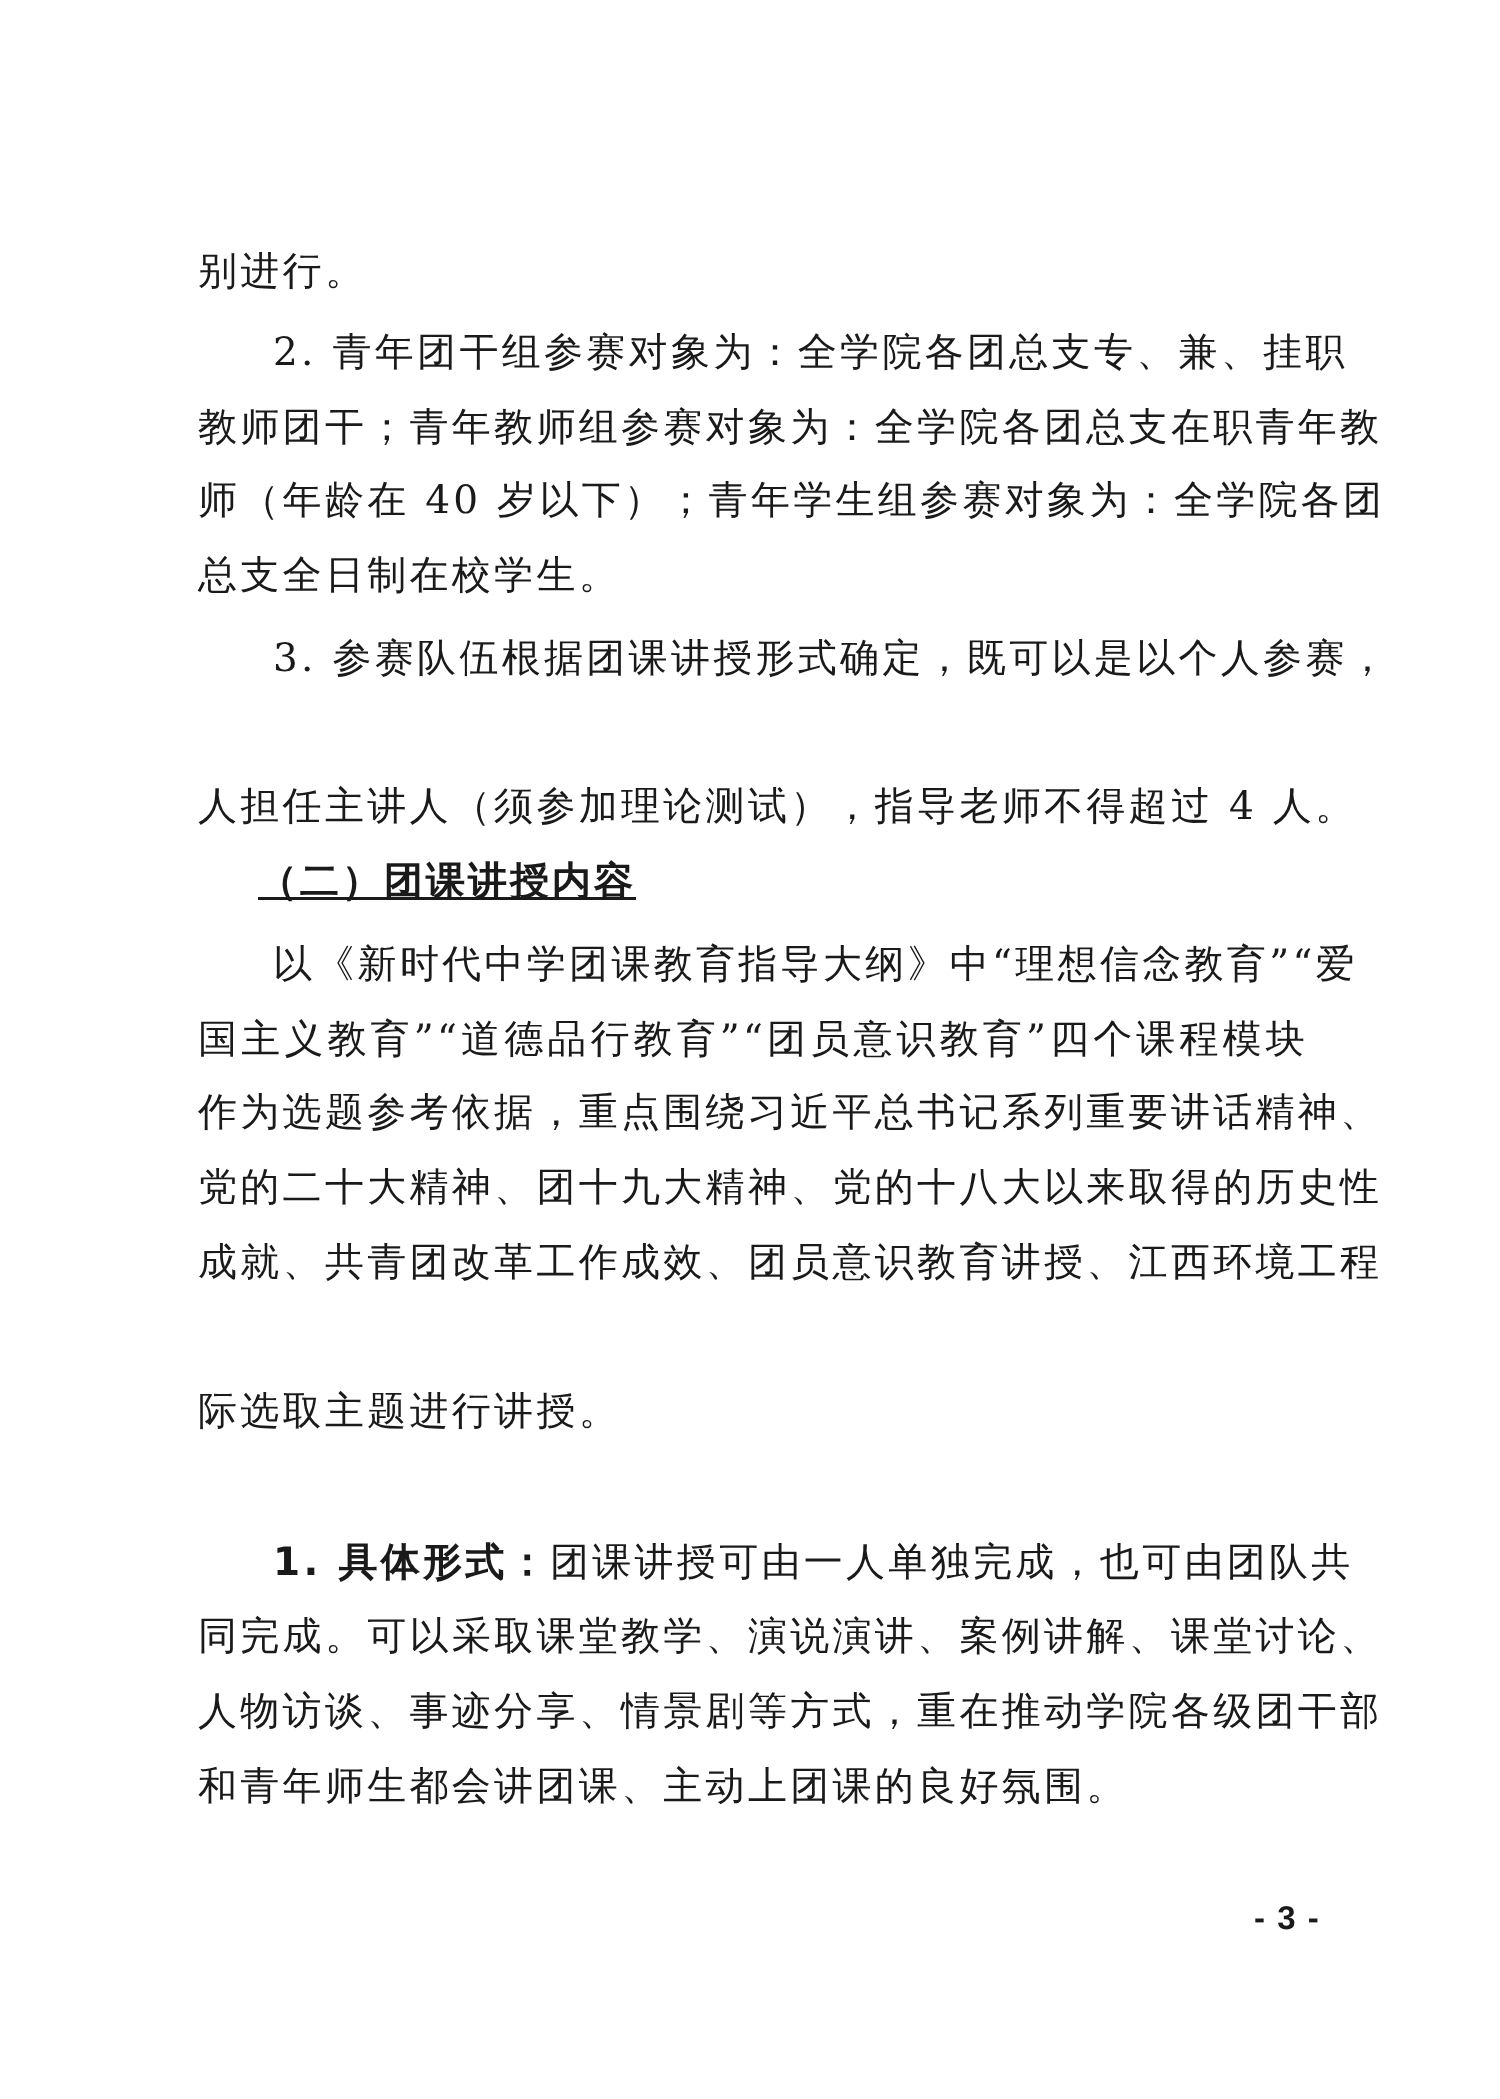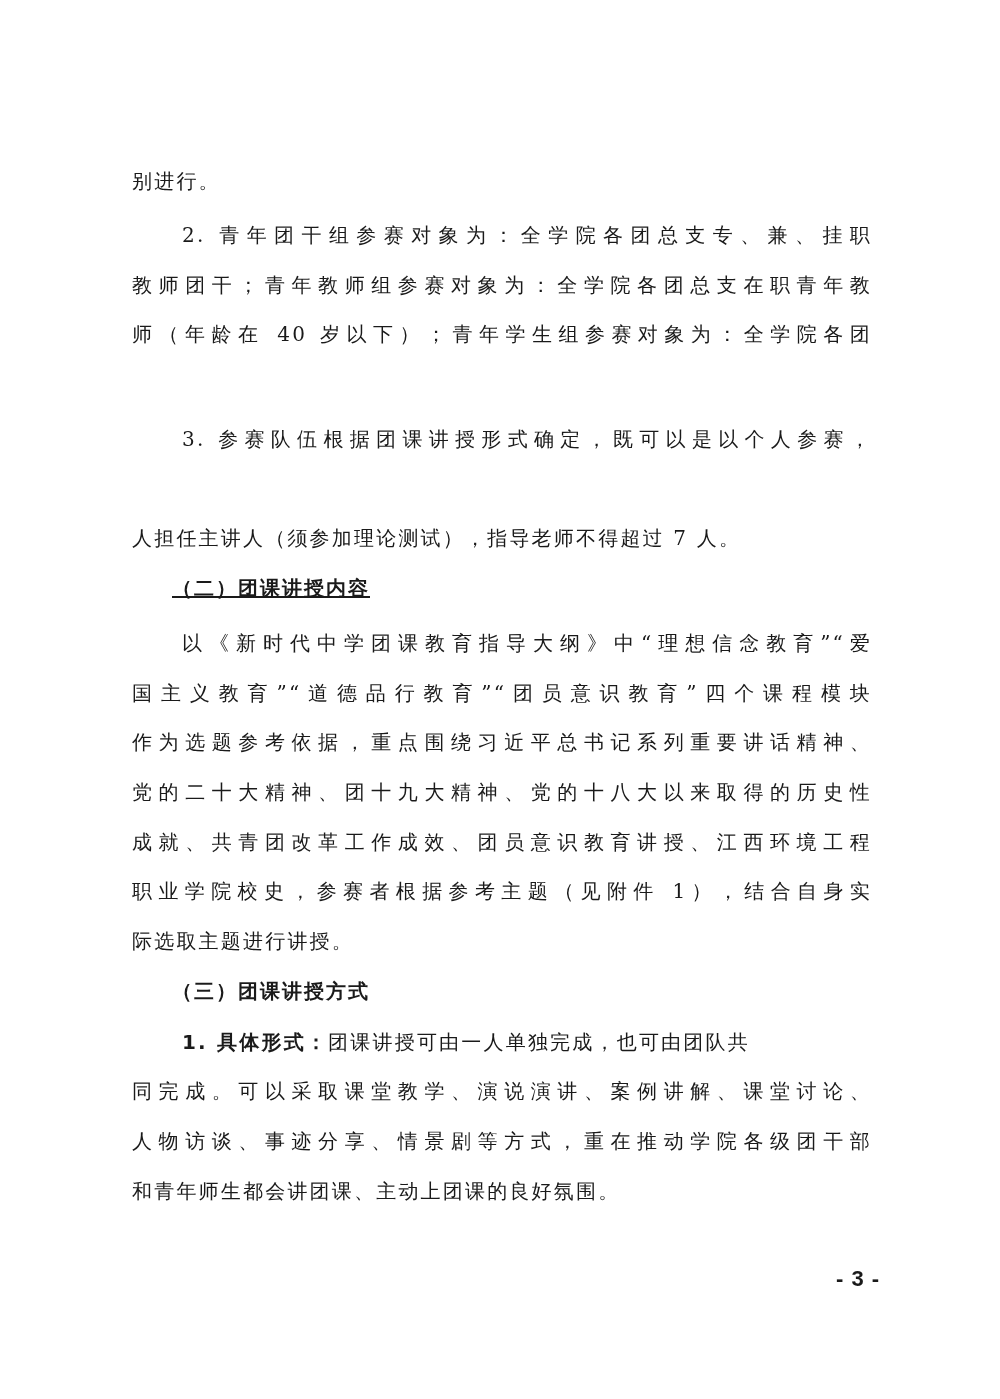--- a/index.html
+++ b/index.html
@@ -1,49 +1,48 @@
 <!DOCTYPE html>
 <html><head>
 <meta charset="utf-8">
 <style>
   html, body { margin: 0; padding: 0; background: #ffffff; }
   body { width: 1000px; height: 1399px; position: relative; overflow: hidden;
          font-family: "DejaVu Serif", "Liberation Serif", serif; color: #1a1a1a; }
   .page { position: absolute; left: 0; top: 0; width: 1000px; height: 1399px; background: #fff; }
-  .line { position: absolute; left: 132px; width: 740px; font-size: 20px; line-height: 34px;
+  .line { position: absolute; left: 132px; width: 740px; font-size: 26px; line-height: 34px;
           white-space: nowrap; letter-spacing: 2.2px; text-align: justify; text-align-last: justify; }
   .line.last { text-align-last: left; }
   .indent { left: 182px; width: 690px; }
   .heading { font-family: "DejaVu Sans", "Liberation Sans", sans-serif; font-weight: bold;
              letter-spacing: 2px; text-align-last: left; }
   .bold { font-family: "DejaVu Sans", "Liberation Sans", sans-serif; font-weight: bold; margin-top: 24px; }
   .page-number { position: absolute; top: 1266px; left: 836px; font-family: "Liberation Sans", sans-serif;
                  font-size: 22px; font-weight: bold; letter-spacing: 1px; }
 </style>
 </head>
 <body>
 
 <div class="page">
 
   <div class="line last" style="top:164px">别进行。</div>
   <div class="line indent" style="top:218px">2. 青年团干组参赛对象为：全学院各团总支专、兼、挂职</div>
   <div class="line" style="top:268px">教师团干；青年教师组参赛对象为：全学院各团总支在职青年教</div>
   <div class="line" style="top:317px">师（年龄在 40 岁以下）；青年学生组参赛对象为：全学院各团</div>
+  <div class="line last" style="top:367px">总支全日制在校学生。</div>
   <div class="line indent" style="top:422px">3. 参赛队伍根据团课讲授形式确定，既可以是以个人参赛，</div>
-  <div class="line last" style="top:521px">人担任主讲人（须参加理论测试），指导老师不得超过 7 人。</div>
+  <div class="line last" style="top:521px">人担任主讲人（须参加理论测试），指导老师不得超过 4 人。</div>
 
   <div class="line heading" style="top:571px; left:172px; width:auto;text-decoration:underline;">（二）团课讲授内容</div>
   <div class="line indent" style="top:626px">以《新时代中学团课教育指导大纲》中“理想信念教育”“爱</div>
   <div class="line" style="top:676px">国主义教育”“道德品行教育”“团员意识教育”四个课程模块</div>
   <div class="line" style="top:725px">作为选题参考依据，重点围绕习近平总书记系列重要讲话精神、</div>
   <div class="line" style="top:775px">党的二十大精神、团十九大精神、党的十八大以来取得的历史性</div>
   <div class="line" style="top:825px">成就、共青团改革工作成效、团员意识教育讲授、江西环境工程</div>
-  <div class="line" style="top:874px">职业学院校史，参赛者根据参考主题（见附件 1），结合自身实</div>
   <div class="line last" style="top:924px">际选取主题进行讲授。</div>
 
-  <div class="line heading" style="top:974px; left:172px; width:auto;">（三）团课讲授方式</div>
   <div class="line indent last" style="top:1025px; text-align-last:left;"><span class="bold">1. 具体形式：</span><span>团课讲授可由一人单独完成，也可由团队共</span></div>
   <div class="line" style="top:1074px">同完成。可以采取课堂教学、演说演讲、案例讲解、课堂讨论、</div>
   <div class="line" style="top:1124px">人物访谈、事迹分享、情景剧等方式，重在推动学院各级团干部</div>
   <div class="line last" style="top:1174px">和青年师生都会讲团课、主动上团课的良好氛围。</div>
 
   <div class="page-number">- 3 -</div>
 </div>
 
 </body></html>

